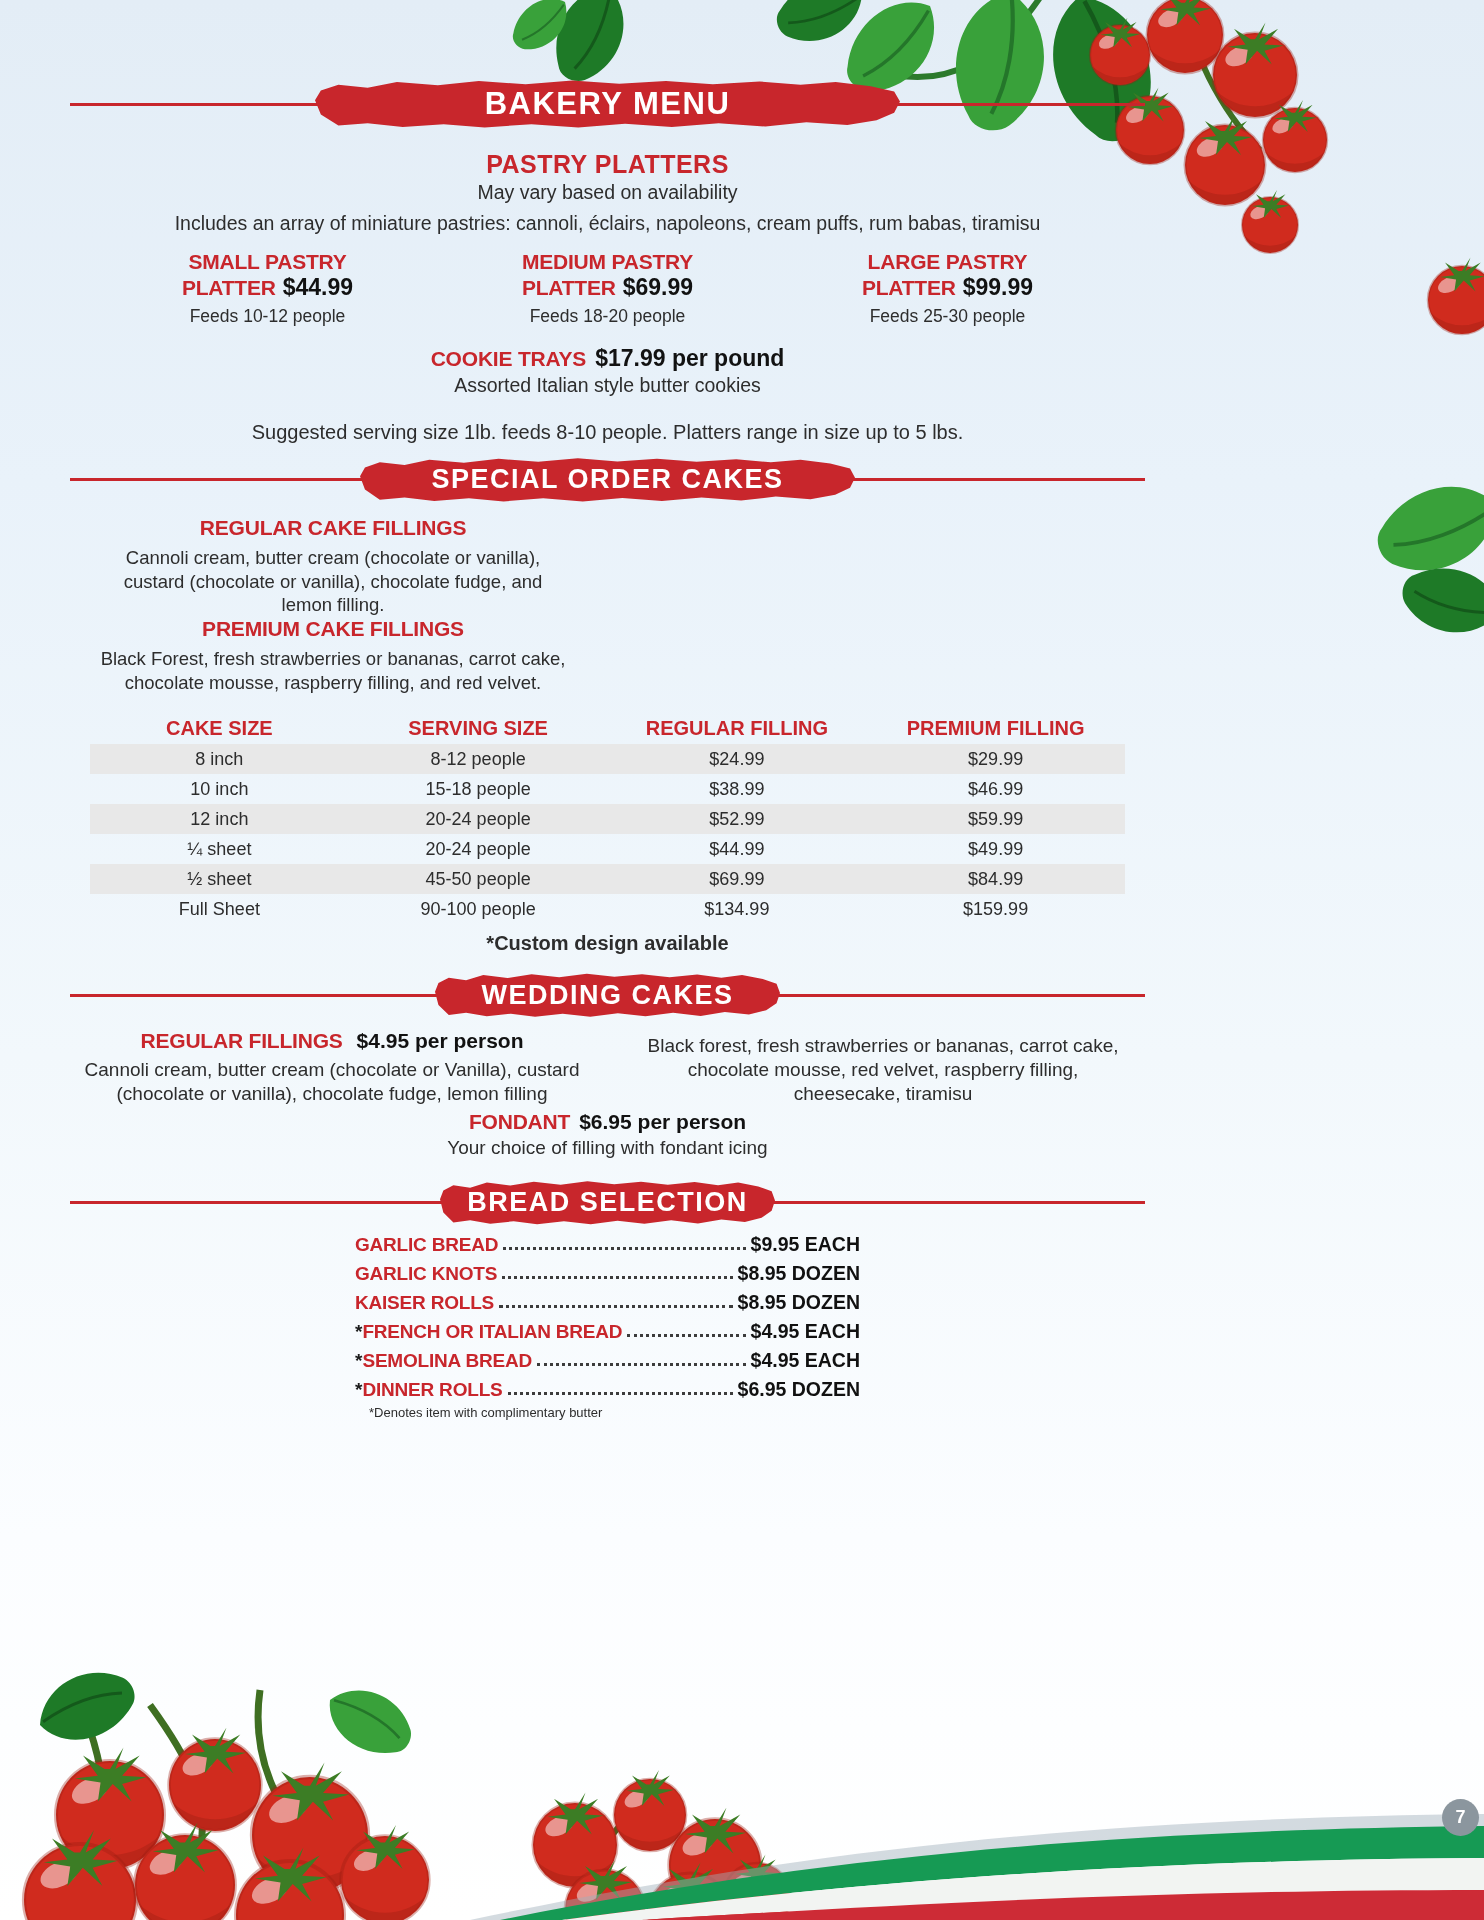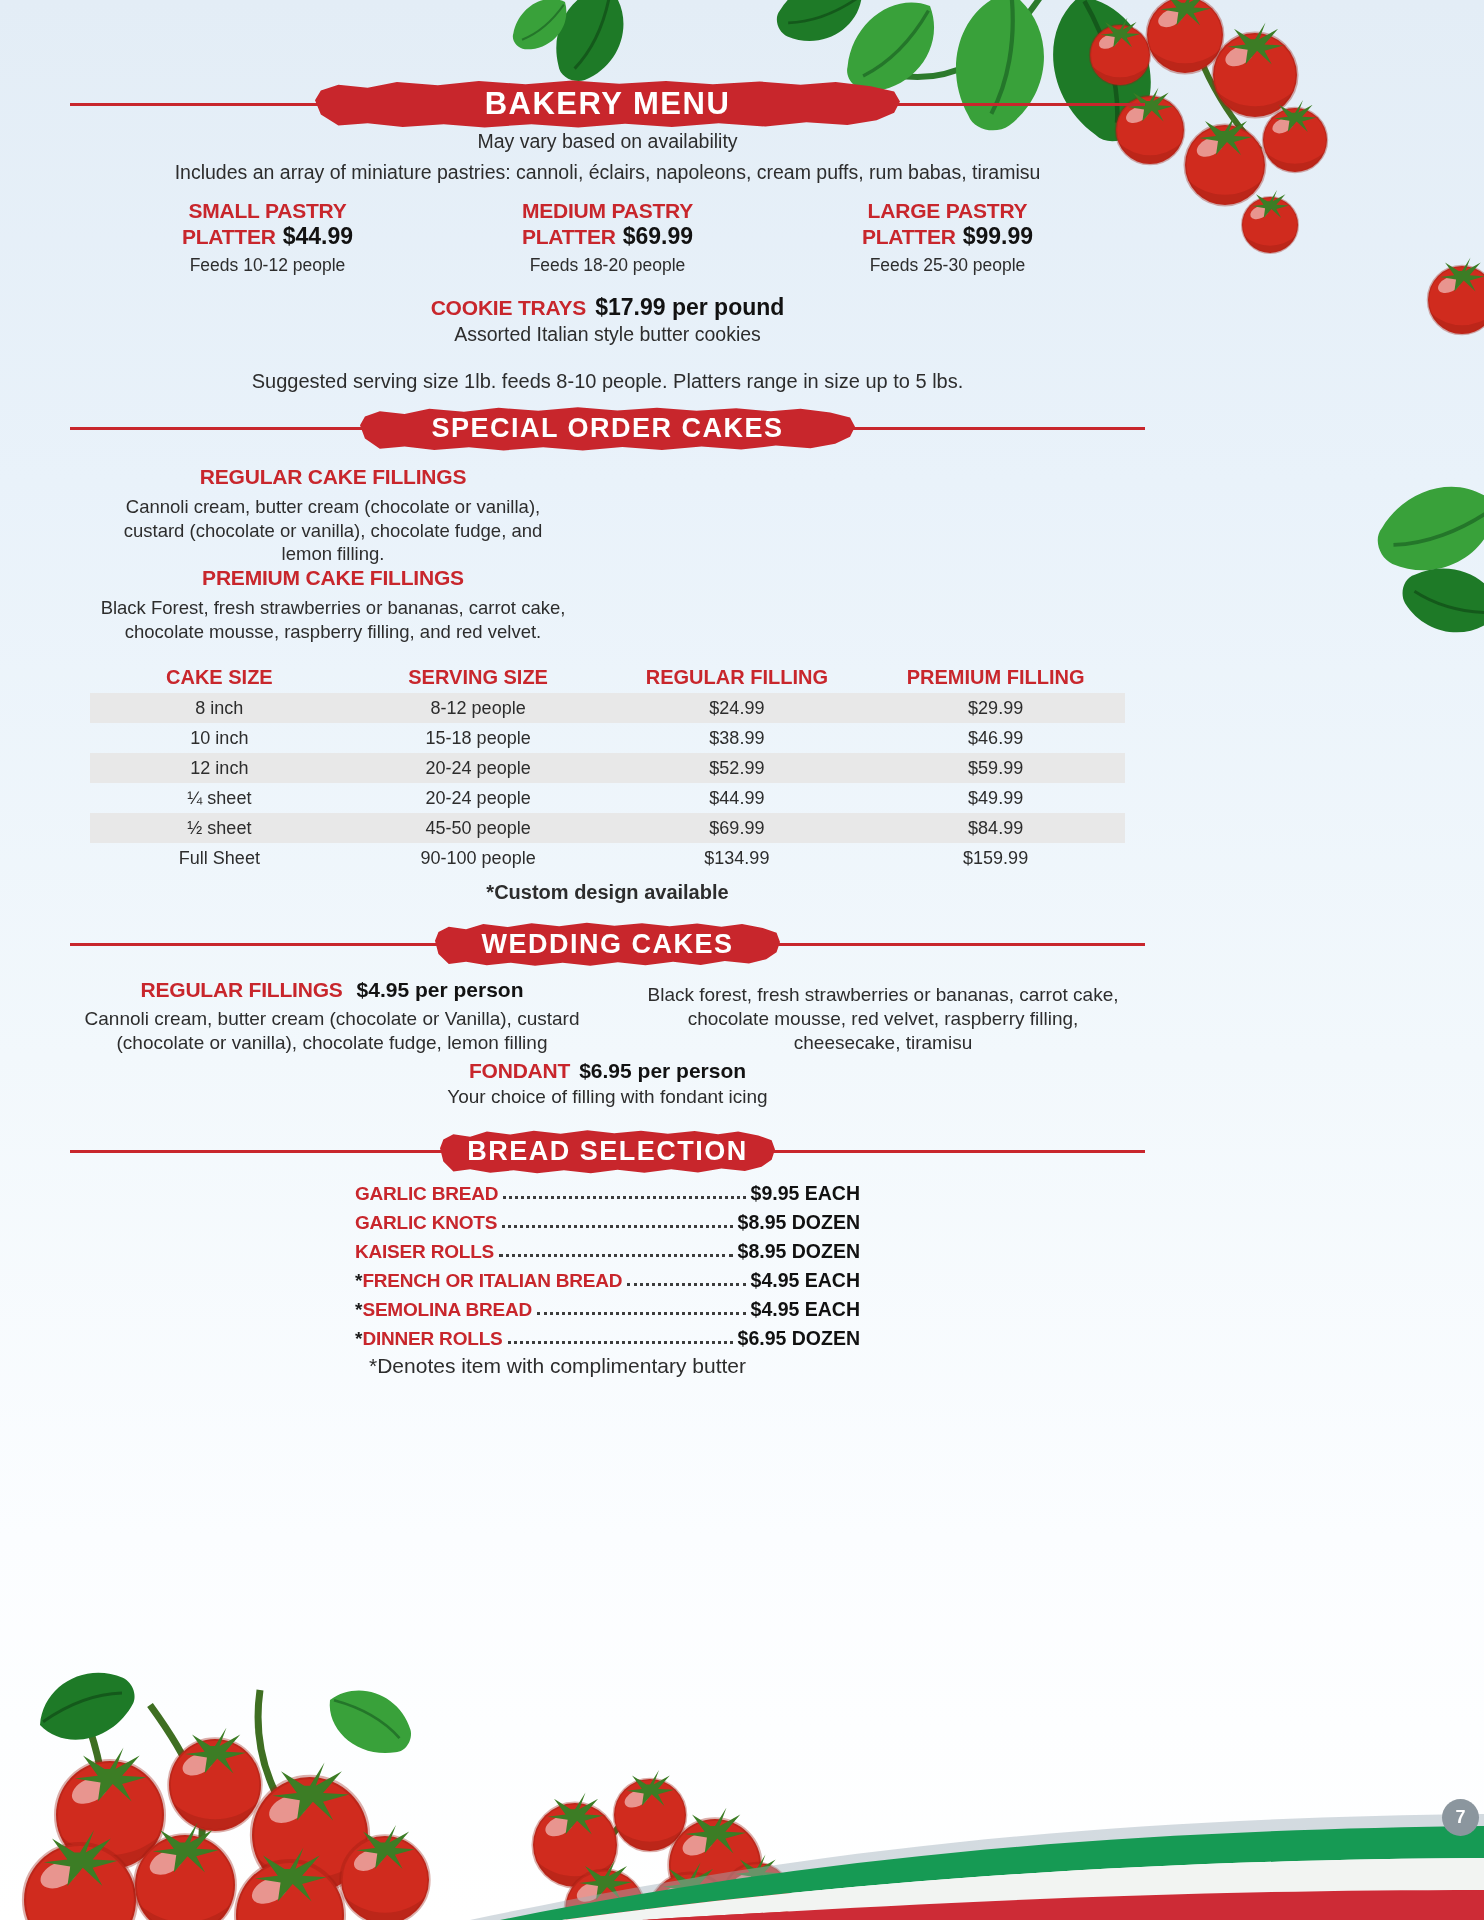--- a/index.html
+++ b/index.html
@@ -79,21 +79,21 @@
   .fondant-desc{font-size:19px;margin-top:3px;}
   .mt-banner-bread{margin-top:22px;}
 
   
   .bread-list{width:505px;margin:2px auto 0;text-align:center;}
   .bread-row{display:flex;align-items:flex-end;height:29px;font-size:19.5px;}
   .bread-mark{color:#1c1c1c;font-weight:700;font-size:19px;}
   .bread-name{font-size:19px;}
   .leader{flex:1;border-bottom:3px dotted #3c3c3c;margin:0 5px 6px;}
   .bread-price{font-weight:700;color:#111;white-space:nowrap;font-size:19.5px;}
-  .bread-note{width:505px;margin:4px auto 0;font-size:21px;padding-left:14px;}
+  .bread-note{width:505px;margin:4px auto 0;font-size:13px;padding-left:14px;}
 
   .page-badge{
     position:absolute;right:5px;bottom:84px;width:37px;height:37px;border-radius:50%;
     background:#8b969e;color:#fff;display:flex;align-items:center;justify-content:center;
     font-size:18px;font-weight:700;z-index:4;
   }
 </style>
 </head>
 <body>
 
@@ -179,20 +179,21 @@
 
 <div class="content">
 
   <div class="banner-wrap">
     <div class="banner-line"></div>
     <div class="brush w-xl">
       <span class="btxt btxt-xl">BAKERY MENU</span>
     </div>
   </div>
 
+  <div class="center red-head pastry-heading">PASTRY PLATTERS</div>
   <div class="center body-text">May vary based on availability</div>
   <div class="center body-text pastry-desc">Includes an array of miniature pastries: cannoli, éclairs, napoleons, cream puffs, rum babas, tiramisu</div>
 
   <div class="platter-row">
     <div class="platter">
       <div><span class="red-head u pname">SMALL PASTRY PLATTER</span><span class="price pprice">$44.99</span></div>
       <div class="pserves">Feeds 10-12 people</div>
     </div>
     <div class="platter">
       <div><span class="red-head u pname">MEDIUM PASTRY PLATTER</span><span class="price pprice">$69.99</span></div>

